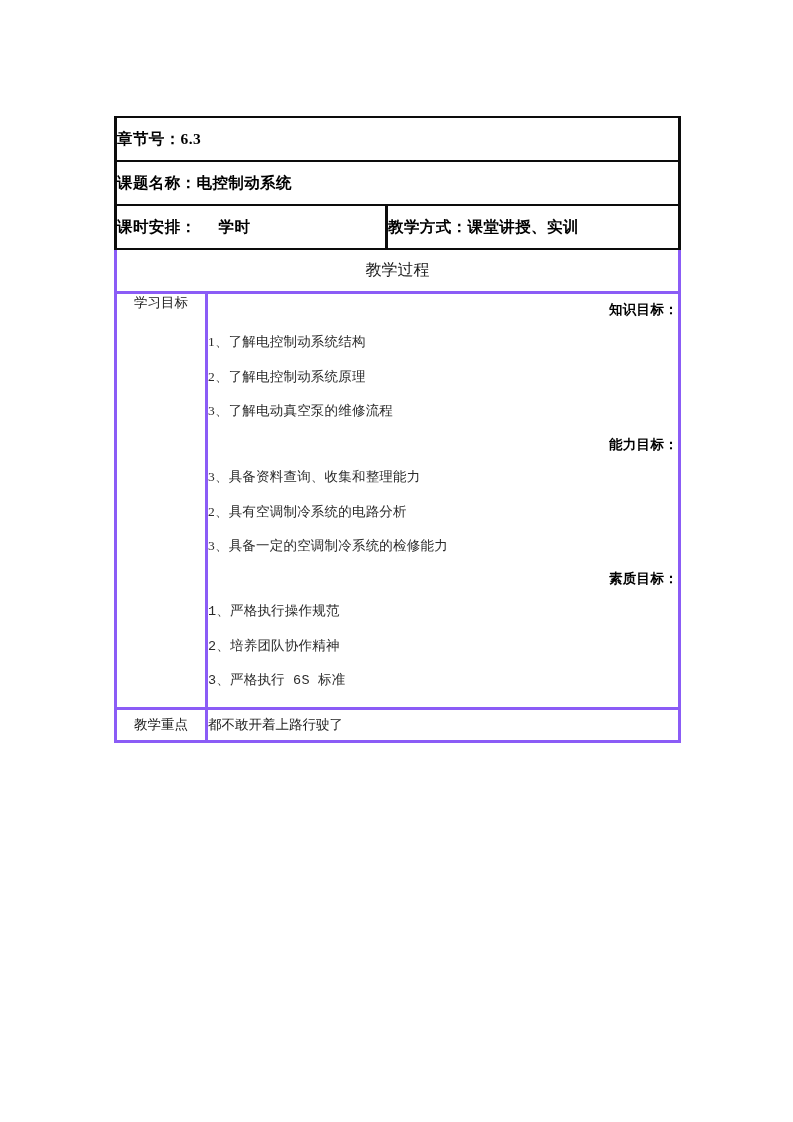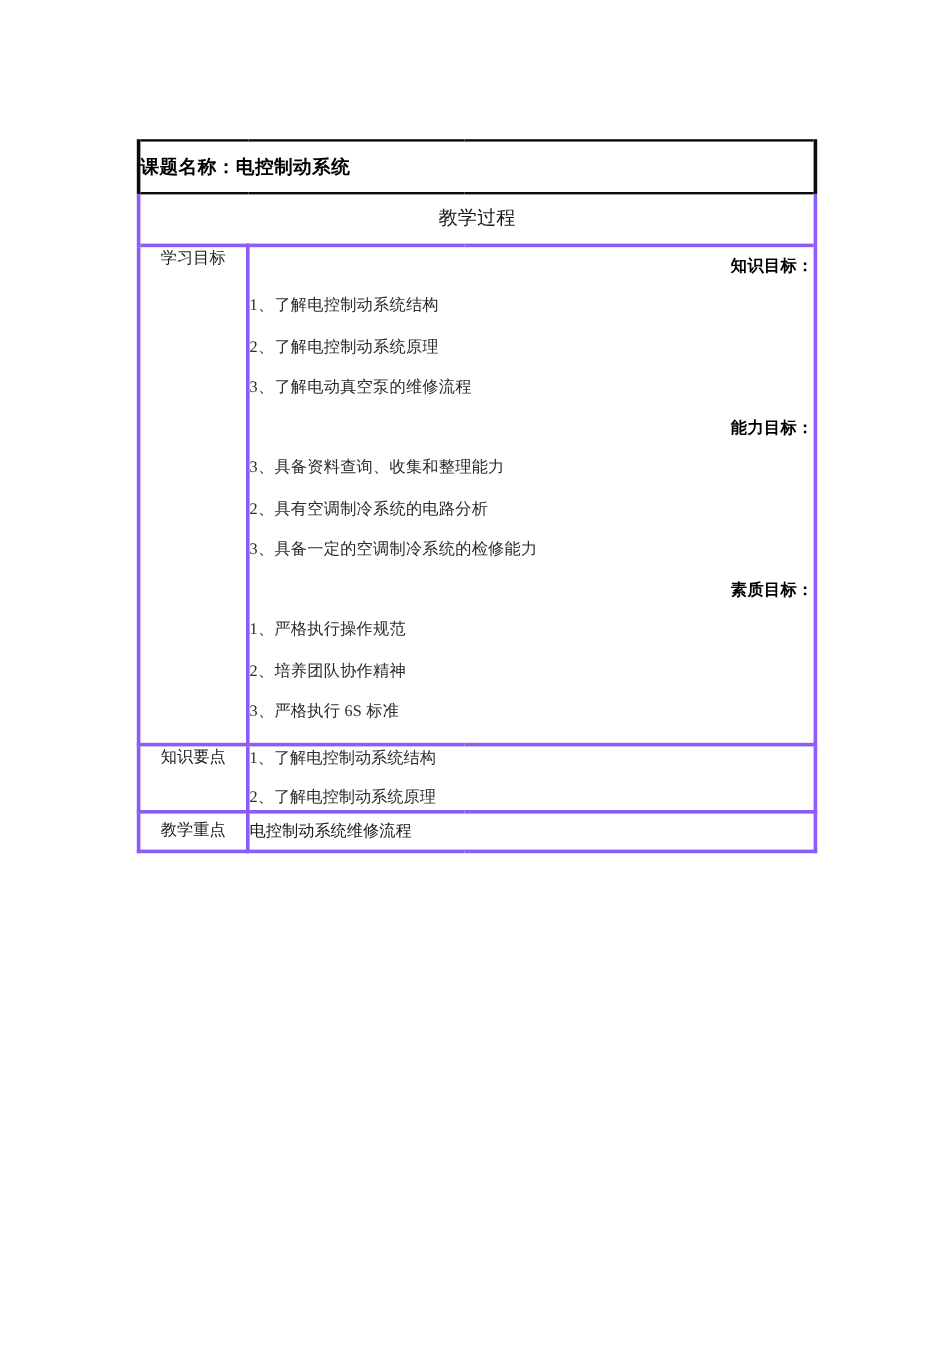--- a/index.html
+++ b/index.html
@@ -81,20 +81,21 @@
     font-size: 13.5px;
     color: #1a1a1a;
     line-height: 1.5;
   }
 
   .goal-block {
     margin: 0 0 14px 0;
   }
   .goal-block:last-child {
     margin-bottom: 16px;
+    font-family: Liberation Mono, monospace;
   }
   .goal-title {
     font-weight: bold;
     font-size: 13.5px;
     color: #000000;
     margin: 6px 0 12px 0;
     letter-spacing: 0.3px;
     text-align: right;
   }
   .goal-item {
@@ -146,27 +147,40 @@
 <div class="page">
 
   <table class="doc-table">
     <colgroup>
       <col style="width:91px">
       <col style="width:180px">
       <col style="width:293px">
     </colgroup>
     <tbody>
 
+      <tr class="meta-row">
+        <td class="meta-cell" colspan="3">
+          <span>章节号：</span><span>6.3</span>
+        </td>
+      </tr>
 
       <tr class="meta-row">
         <td class="meta-cell" colspan="3">
           <span>课题名称：</span><span>电控制动系统</span>
         </td>
       </tr>
 
+      <tr class="meta-row">
+        <td class="meta-cell" colspan="2">
+          <span>课时安排：</span><span class="gap"></span><span>学时</span>
+        </td>
+        <td class="meta-cell">
+          <span>教学方式：</span><span>课堂讲授、实训</span>
+        </td>
+      </tr>
 
       <tr class="banner">
         <td colspan="3">教学过程</td>
       </tr>
 
       <tr>
         <td class="label-cell">学习目标</td>
         <td class="content-cell" colspan="2">
 
           <div class="goal-block">
@@ -186,31 +200,24 @@
           <div class="goal-block">
             <div class="goal-title">素质目标：</div>
             <div class="goal-item">1、严格执行操作规范</div>
             <div class="goal-item">2、培养团队协作精神</div>
             <div class="goal-item">3、严格执行 6S 标准</div>
           </div>
 
         </td>
       </tr>
 
-      <tr>
-        <td class="label-cell">知识要点</td>
-        <td class="content-cell" colspan="2">
-          <div class="point-item">1、了解电控制动系统结构</div>
-          <div class="point-item">2、了解电控制动系统原理</div>
-        </td>
-      </tr>
 
       <tr class="simple-row">
         <td class="label-cell">教学重点</td>
-        <td class="simple-cell" colspan="2">电控制动系统维修流程</td>
+        <td class="simple-cell" colspan="2">都不敢开着上路行驶了</td>
       </tr>
 
 
 
     </tbody>
   </table>
 
 </div>
 
 </body></html>

